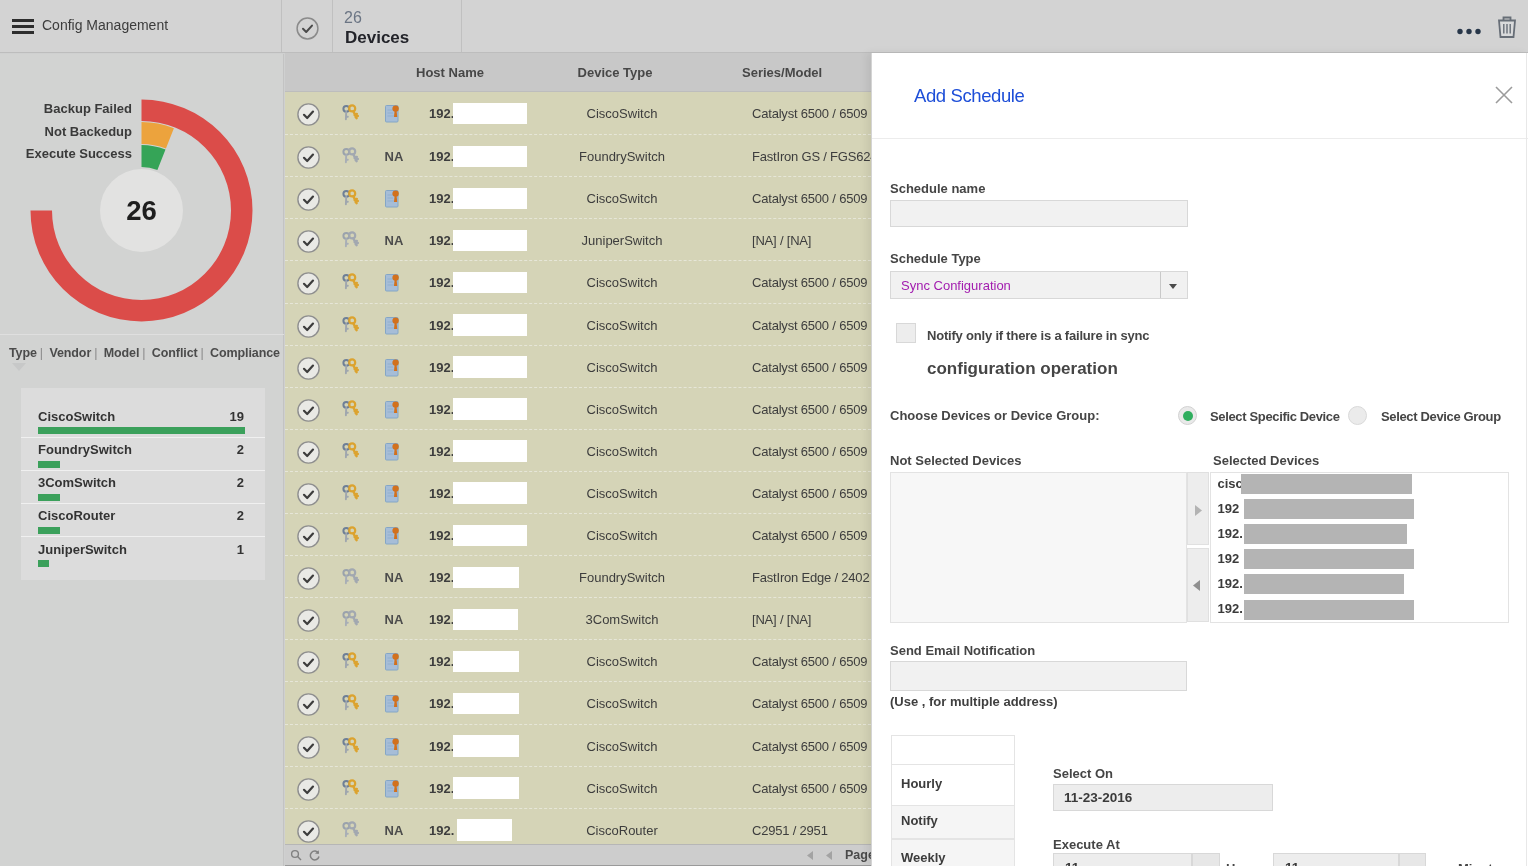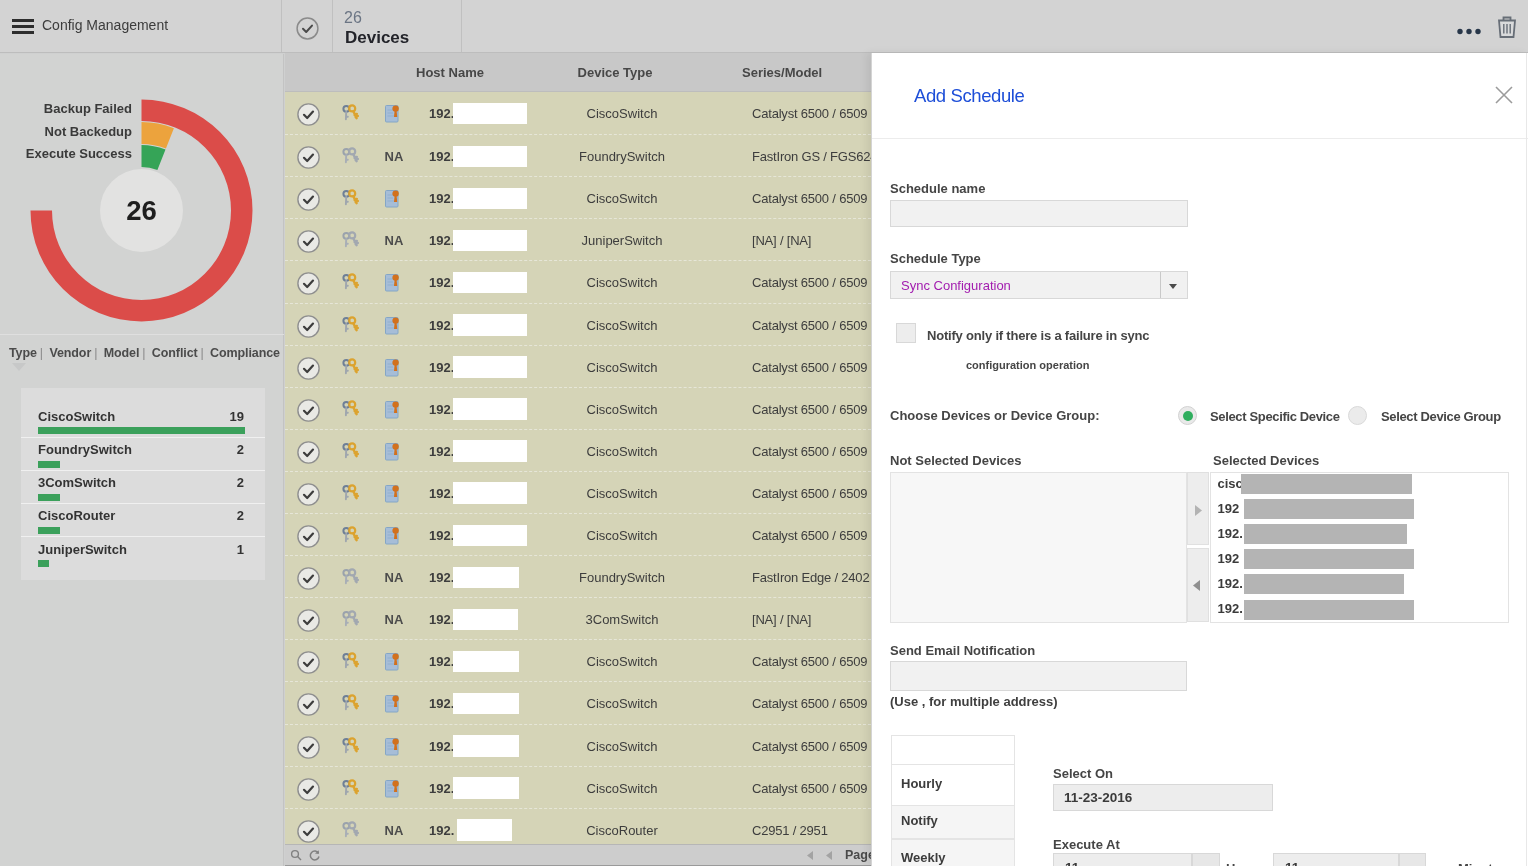--- a/index.html
+++ b/index.html
@@ -655,21 +655,21 @@
 <div class="mlabel" style="left:890px;top:251px">Schedule Type</div>
 <div class="minput" style="left:890px;top:270.5px;width:298px;height:28px;background:#f1f1f1">
   <div class="mtext" style="left:10px;top:6px;position:absolute">Sync Configuration</div>
   <div style="position:absolute;right:0;top:0;width:27px;height:26px;border-left:1px solid #c9c9c9"></div>
   <svg style="position:absolute;right:10px;top:12px" width="8" height="5" viewBox="0 0 8 5">
       <path d="M0 0 H8 L4 5 Z" fill="#4a4a4a"></path>
     </svg>
 </div>
 <div class="minput" style="left:896px;top:323px;width:20px;height:20px;background:#ededed"></div>
 <div class="mlabel" style="left:927px;top:328px;font-size:13px;letter-spacing:-0.2px">Notify only if there is a failure in sync</div>
-<div class="mlabel" style="left:966px;top:359px;font-size:11px">configuration operation</div>
+<div class="mlabel" style="left:927px;top:359px;font-size:17px">configuration operation</div>
 <div class="mlabel" style="left:890px;top:408px">Choose Devices or Device Group:</div>
 <div style="position:absolute;left:1178px;top:406px;width:19px;height:19px;border-radius:50%;background:#e9e9e9;border:1px solid #d2d2d2"></div>
 <div style="position:absolute;left:1182.5px;top:410.5px;width:10px;height:10px;border-radius:50%;background:#2fae5e"></div>
 <div class="mlabel" style="left:1210px;top:409px;letter-spacing:-0.35px">Select Specific Device</div>
 <div style="position:absolute;left:1348px;top:406px;width:19px;height:19px;border-radius:50%;background:#ebebeb;border:1px solid #d9d9d9"></div>
 <div class="mlabel" style="left:1381px;top:409px;letter-spacing:-0.35px">Select Device Group</div>
 <div class="mlabel" style="left:890px;top:453px">Not Selected Devices</div>
 <div class="mlabel" style="left:1213px;top:453px">Selected Devices</div>
 <div style="position:absolute;left:890px;top:471.5px;width:297px;height:151px;background:#f7f7f7;border:1px solid #e3e3e3"></div>
 <div style="position:absolute;left:1187px;top:471.5px;width:22px;height:73px;background:#ededed;border:1px solid #e0e0e0"></div>

